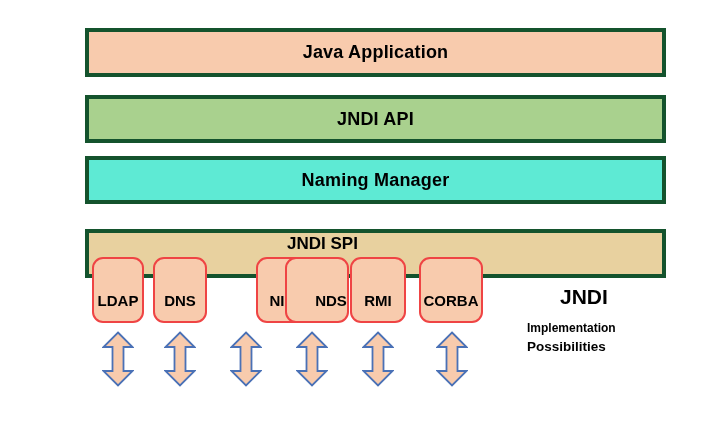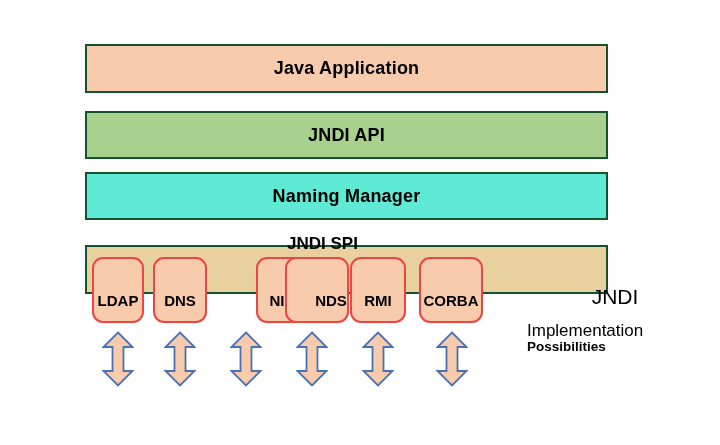--- a/index.html
+++ b/index.html
@@ -5,24 +5,24 @@
   html,body{margin:0;padding:0;}
   body{
     width:720px;height:445px;position:relative;background:#ffffff;
     font-family:"Liberation Sans","DejaVu Sans",sans-serif;
     color:#000;overflow:hidden;
   }
   .stage{position:absolute;inset:0;width:720px;height:445px;}
 
   
   .bar{
-    position:absolute;left:85px;width:523px;box-sizing:border-box;
-    border:2px solid #14532d;
+    position:absolute;left:85px;width:581px;box-sizing:border-box;
+    border:4px solid #14532d;
     display:flex;align-items:center;justify-content:center;
-    font-weight:bold;font-size:18px;letter-spacing:.2px;margin-top:16px;
+    font-weight:bold;font-size:18px;letter-spacing:.2px;
   }
   .bar-java  {top:28px;height:49px;background:#F8CBAD;}
   .bar-api   {top:95px;height:48px;background:#A9D18E;}
   .bar-naming{top:156px;height:48px;background:#5eead4;}
   .bar-spi   {top:229px;height:49px;background:#E8D19F;}
 
   .spi-label{
     position:absolute;left:85px;top:234px;width:475px;
     text-align:center;font-weight:bold;font-size:17px;
   }
@@ -42,23 +42,23 @@
   .p6{left:419px;width:64px;}
 
   
   .arrow{position:absolute;top:331px;width:32px;height:56px;}
   .a1{left:102px;} .a2{left:164px;} .a3{left:230px;}
   .a4{left:296px;} .a5{left:362px;} .a6{left:436px;}
 
   
   .side-title{
     position:absolute;left:560px;top:285px;width:110px;
-    text-align:center;font-weight:normal;font-size:21px;
+    font-weight:bold;font-size:21px;
   }
-  .side-line1{position:absolute;left:527px;top:321px;font-weight:normal;font-size:17px;}
+  .side-line1{position:absolute;left:527px;top:321px;font-weight:bold;font-size:12px;}
   .side-line2{position:absolute;left:527px;top:339px;font-weight:bold;font-size:13.5px;}
 
   .watermark{
     position:absolute;right:10px;top:422px;
     font-weight:bold;font-size:20px;letter-spacing:.2px;
   }
 </style>
 </head>
 <body>
 

